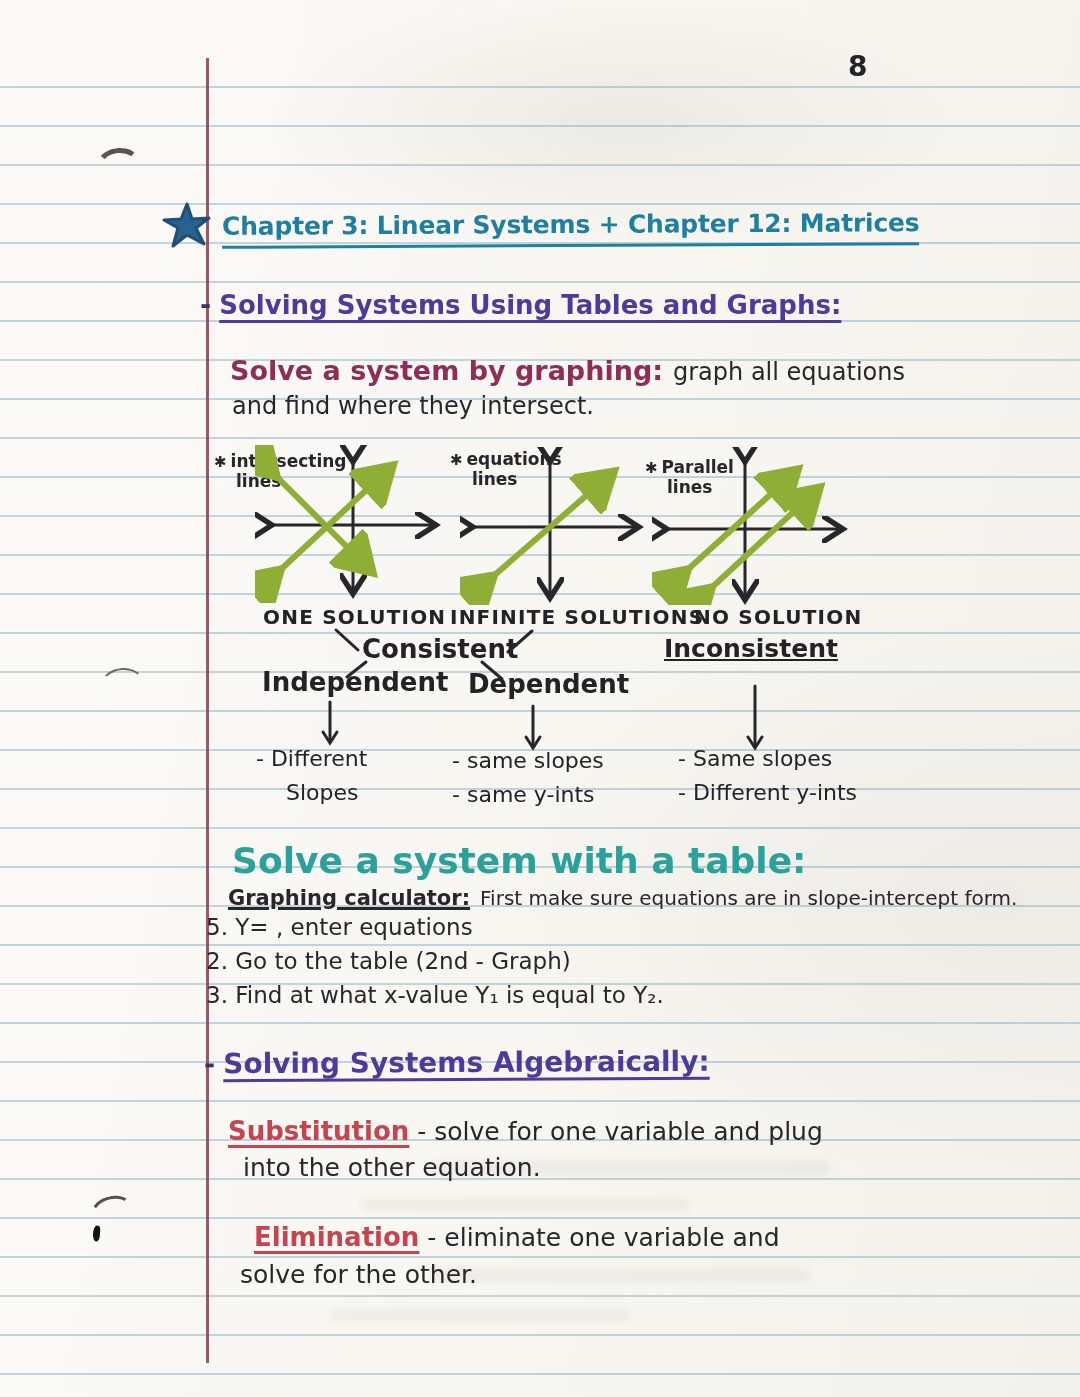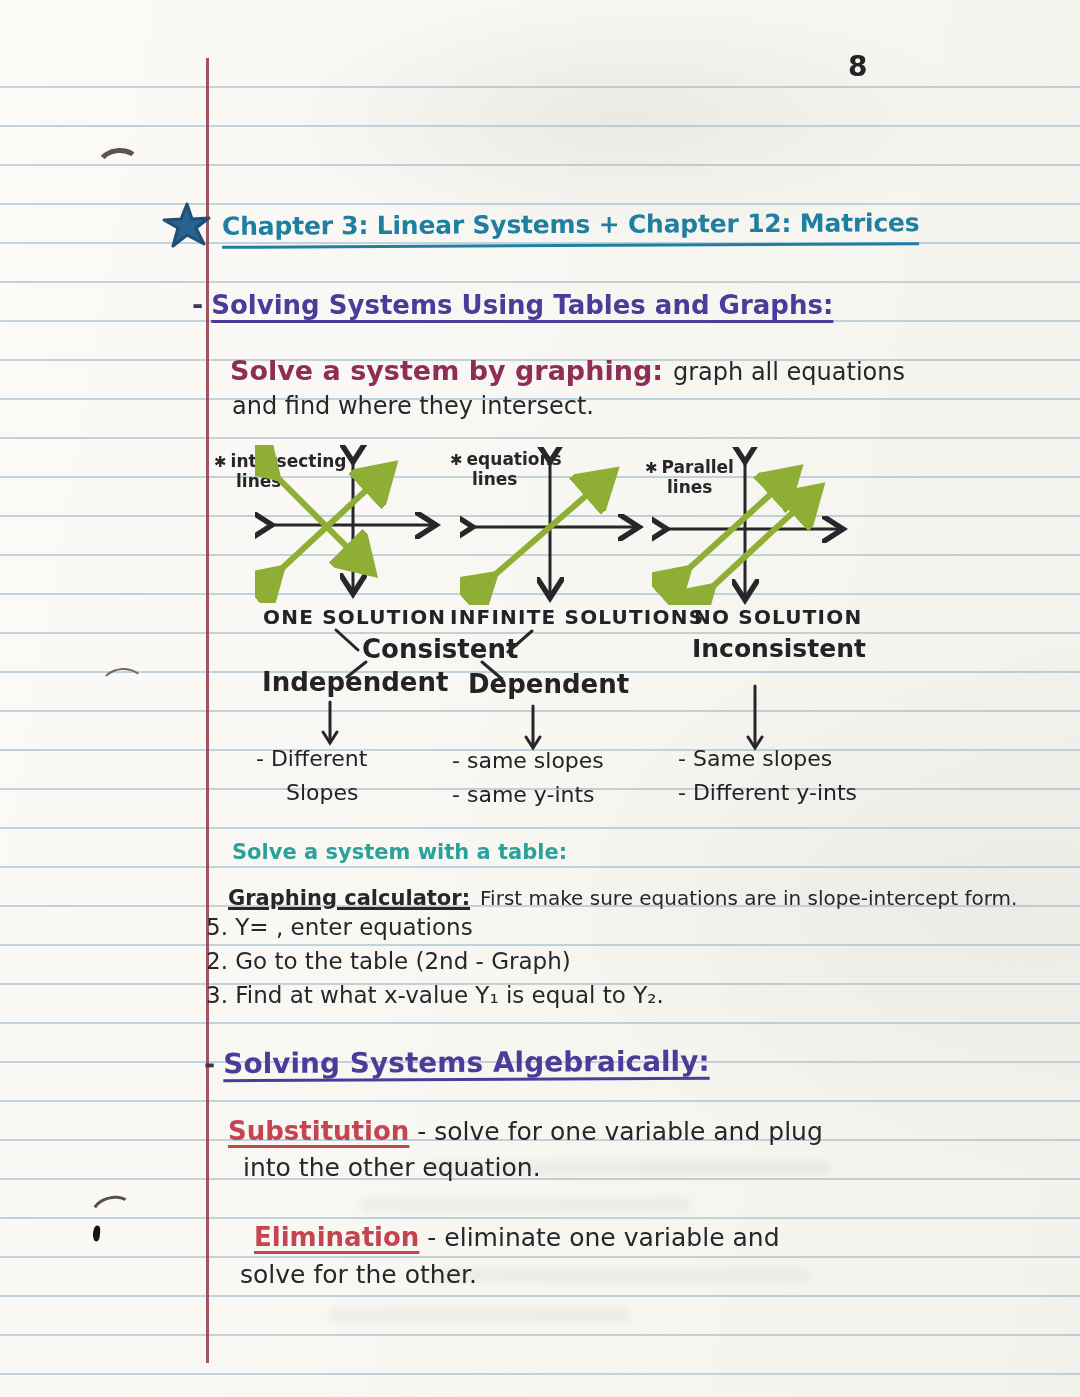--- a/index.html
+++ b/index.html
@@ -52,21 +52,21 @@
 
   .star-icon { position:absolute; left:160px; top:200px; }
 
   .main-title {
     left:222px; top:210px; font-size:25px; font-weight:700; letter-spacing:-.2px;
     border-bottom:3.5px solid #1e7fa0; padding-bottom:5px; transform:rotate(-.3deg);
   }
 
   .h-dash { font-size:27px; font-weight:700; color:#3c3558; margin-right:8px; }
   .section-heading { font-size:26px; font-weight:700; text-decoration:underline; text-decoration-thickness:3px; text-underline-offset:6px; }
-  .heading1 { left:192px; top:289px; }
+  .heading1 { left:200px; top:289px; }
   .heading2 { left:204px; top:1046px; transform:rotate(-.3deg); }
 
   .graphing-line1 { left:230px; top:355px; font-size:24px; }
   .term-maroon { font-size:27px; font-weight:700; margin-right:10px; }
   .graphing-line2 { left:232px; top:392px; font-size:24px; }
 
   .diagram-label { position:absolute; font-size:17px; font-weight:600; color:#27272b; line-height:19px; }
   .diagram-label .l2 { display:block; padding-left:22px; }
   .dlabel-1 { left:214px; top:452px; }
   .dlabel-2 { left:450px; top:450px; }
@@ -78,34 +78,34 @@
   .gsvg-2 { left:460px; top:447px; }
   .gsvg-3 { left:652px; top:447px; }
 
   .result-label { font-size:20px; font-weight:600; letter-spacing:1.2px; color:#232327; }
   .result-1 { left:263px; top:605px; }
   .result-2 { left:450px; top:605px; }
   .result-3 { left:694px; top:605px; }
 
   .tree-word { font-size:26px; font-weight:600; color:#232327; }
   .consistent   { left:362px; top:634px; }
-  .inconsistent { left:692px; top:634px; font-size:25px; }
+  .inconsistent { left:664px; top:634px; font-size:25px;text-decoration:underline; }
   .independent  { left:262px; top:667px; }
   .dependent    { left:468px; top:669px; }
 
   .connectors { position:absolute; left:200px; top:600px; }
 
   .note { position:absolute; font-size:22px; font-weight:500; color:#232327; line-height:34px; }
   .note-1 { left:256px; top:742px; }
   .note-1 .l2 { padding-left:30px; }
   .note-2 { left:452px; top:744px; }
   .note-3 { left:678px; top:742px; }
   .note .l2 { display:block; }
 
-  .table-heading { left:232px; top:840px; font-size:21px; font-weight:700; }
+  .table-heading { left:232px; top:840px; font-size:36px; font-weight:700; }
   .calc-line { left:228px; top:886px; font-size:20px; }
   .calc-label { font-size:21px; font-weight:800; text-decoration:underline; text-decoration-thickness:2.5px; margin-right:10px;margin-top:36px; }
   .step { font-size:23px; font-weight:500; }
   .step-1 { left:206px; top:914px; }
   .step-2 { left:206px; top:948px; }
   .step-3 { left:206px; top:982px; }
 
   .def-term { font-size:26px; font-weight:700; text-decoration:underline; text-decoration-thickness:2.5px; text-underline-offset:5px; margin-right:8px; }
   .def-text { font-size:25px; }
   .sub-line1 { left:228px; top:1116px; }

